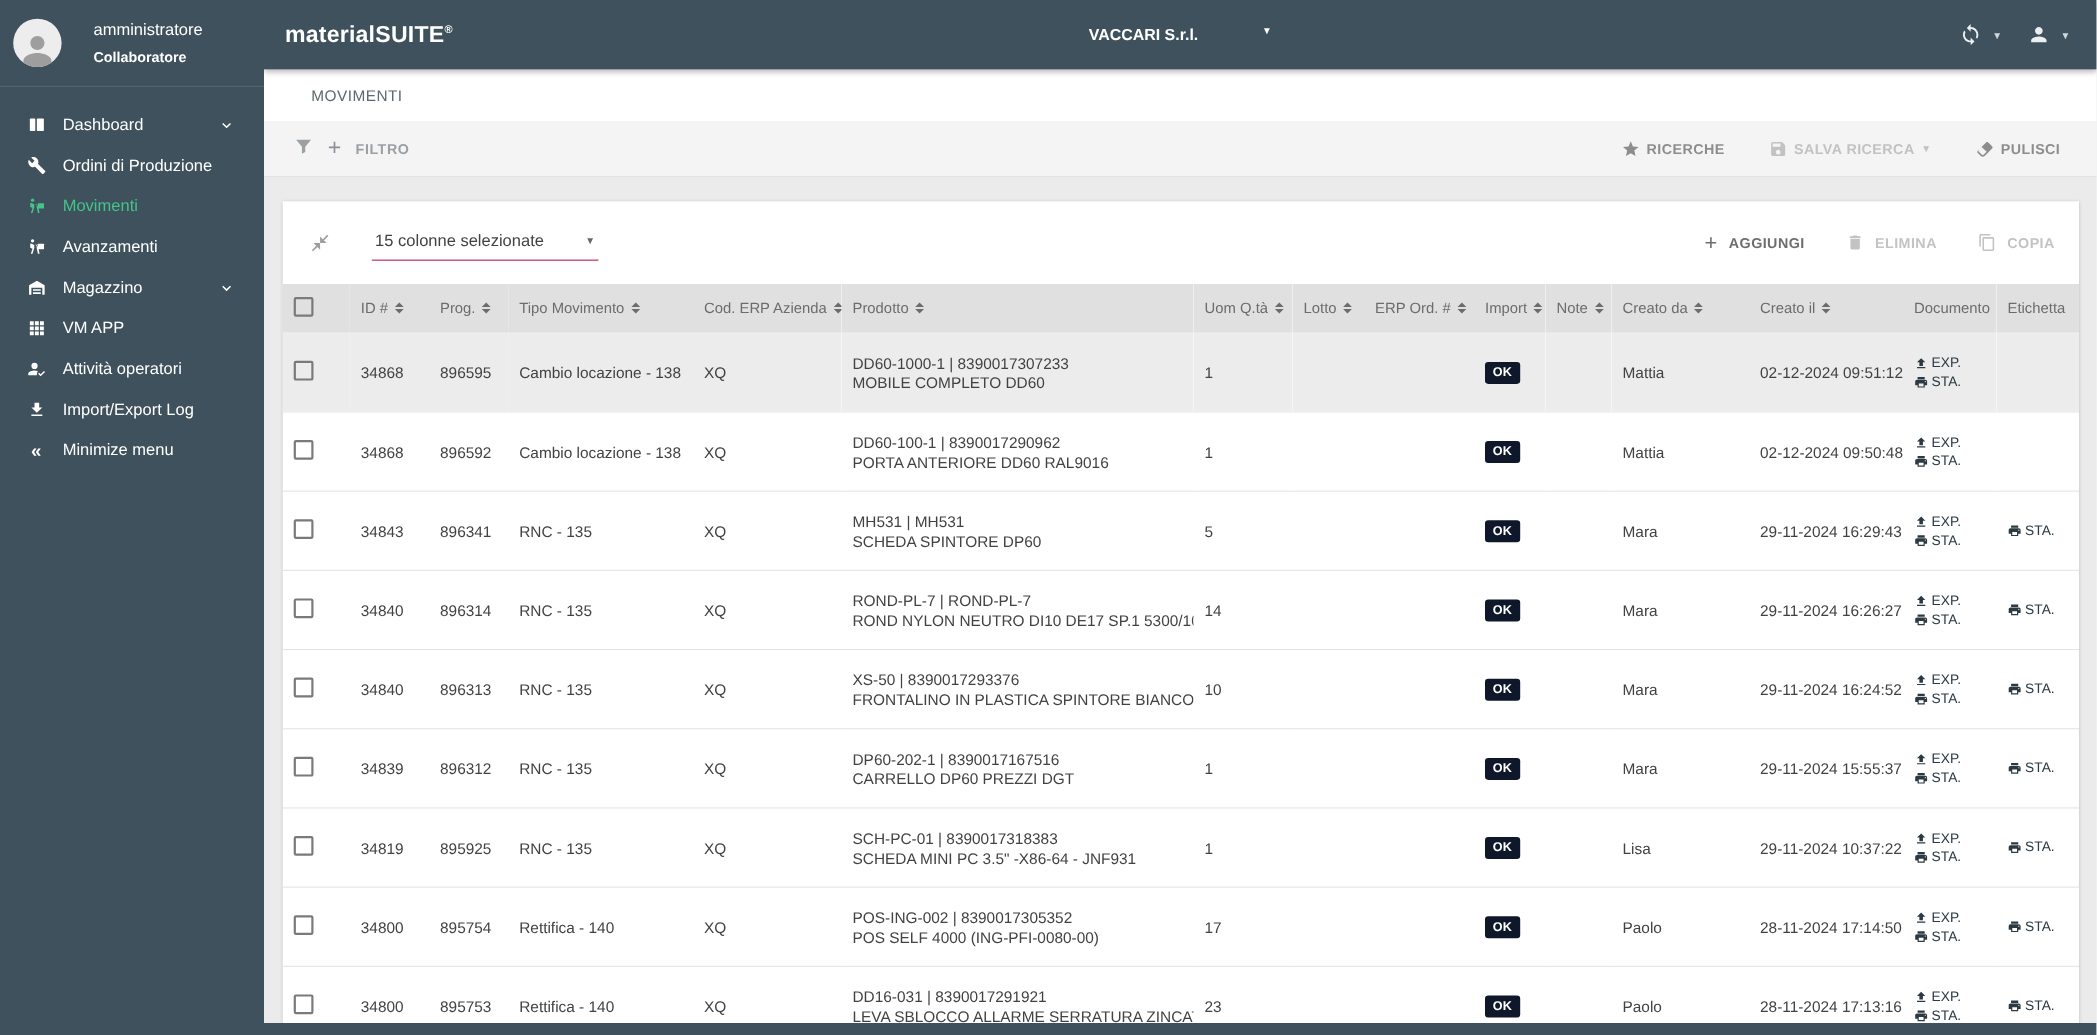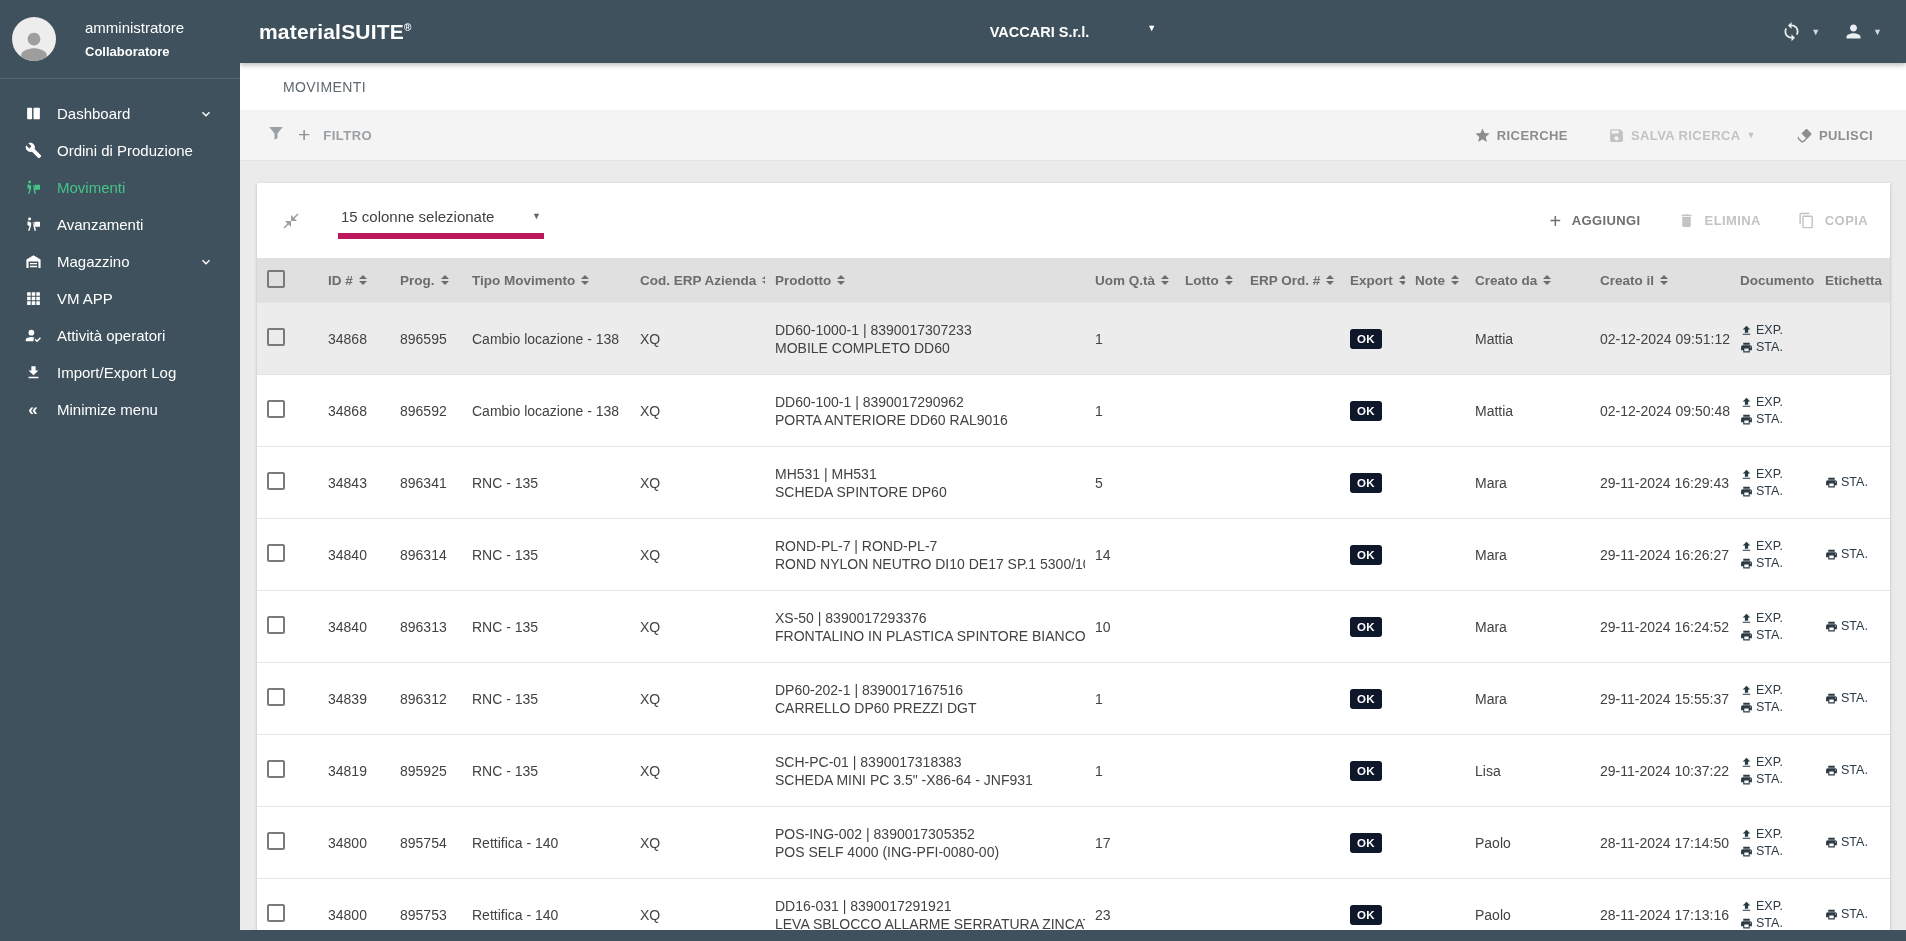--- a/index.html
+++ b/index.html
@@ -62,36 +62,36 @@
   .fbtn.disabled{color:#c2c2c2}
   .fbtn.disabled svg{fill:#c2c2c2}
   .fbtn .caret{color:inherit}
 
   
   .content{position:absolute;left:240px;right:0;top:160px;bottom:0;background:#ebebeb;overflow:hidden;z-index:1}
   .card{margin:23px 16px 0 17px;width:1633px;background:#fff;box-shadow:0 1px 3px rgba(0,0,0,.22)}
   .card-toolbar{height:75px;display:flex;align-items:center;padding:0 22px 0 25px;box-sizing:border-box}
   .compress-icon{display:flex;cursor:pointer}
   .compress-icon svg{width:18px;height:18px;fill:#9e9e9e}
-  .col-select{margin-left:38px;width:200px;border-bottom:6px solid #be185d;display:flex;
+  .col-select{margin-left:38px;width:200px;border-bottom:1px solid #be185d;display:flex;
               align-items:center;justify-content:space-between;padding:6px 3px 8px 3px;
               font-size:15px;color:#424242;cursor:pointer}
   .col-select .caret{color:#5f6a6e}
   .toolbar-right{margin-left:auto;display:flex;align-items:center;gap:37px}
   .tbtn{display:flex;align-items:center;gap:10px;font-size:13px;font-weight:bold;
         letter-spacing:.4px;color:#6e6e6e;cursor:pointer;white-space:nowrap}
   .tbtn svg{width:17px;height:17px;fill:#6e6e6e}
   .tbtn .plus-glyph{color:#6e6e6e;font-size:20px}
   .tbtn.disabled{color:#c3c3c3}
   .tbtn.disabled svg{fill:#c3c3c3}
 
   
   table{border-collapse:collapse;table-layout:fixed;width:1633px;color:#424242}
   thead th{background:#e0e0e0;height:44px;text-align:left;padding:0 10px;font-size:13.5px;
-           font-weight:bold;color:#6c6c6c;white-space:nowrap;overflow:hidden}
+           font-weight:normal;color:#6c6c6c;white-space:nowrap;overflow:hidden}
   tbody td{border-top:1px solid #e4e4e4;height:71px;padding:0 10px;vertical-align:middle;
            font-size:14px;white-space:nowrap;overflow:hidden}
   tbody tr{background:#fff}
   tbody tr.row-active{background:#ececec}
   .th-label{vertical-align:middle}
   .sort{display:inline-flex;flex-direction:column;gap:2px;margin-left:6px;vertical-align:middle;cursor:pointer}
   .sort i{width:0;height:0;border-left:4px solid transparent;border-right:4px solid transparent}
   .sort .up{border-bottom:4px solid #6c6c6c}
   .sort .dn{border-top:4px solid #6c6c6c}
   .checkbox{display:inline-block;width:18px;height:18px;border:2px solid #7a7a7a;border-radius:2px;
@@ -352,21 +352,21 @@
                   <i class="dn"></i>
                 </span></th>
               <th><span class="th-label">Lotto</span><span class="sort">
                   <i class="up"></i>
                   <i class="dn"></i>
                 </span></th>
               <th><span class="th-label">ERP Ord. #</span><span class="sort">
                   <i class="up"></i>
                   <i class="dn"></i>
                 </span></th>
-              <th><span class="th-label">Export</span><span class="sort">
+              <th><span class="th-label">Import</span><span class="sort">
                   <i class="up"></i>
                   <i class="dn"></i>
                 </span></th>
               <th><span class="th-label">Note</span><span class="sort">
                   <i class="up"></i>
                   <i class="dn"></i>
                 </span></th>
               <th><span class="th-label">Creato da</span><span class="sort">
                   <i class="up"></i>
                   <i class="dn"></i>

